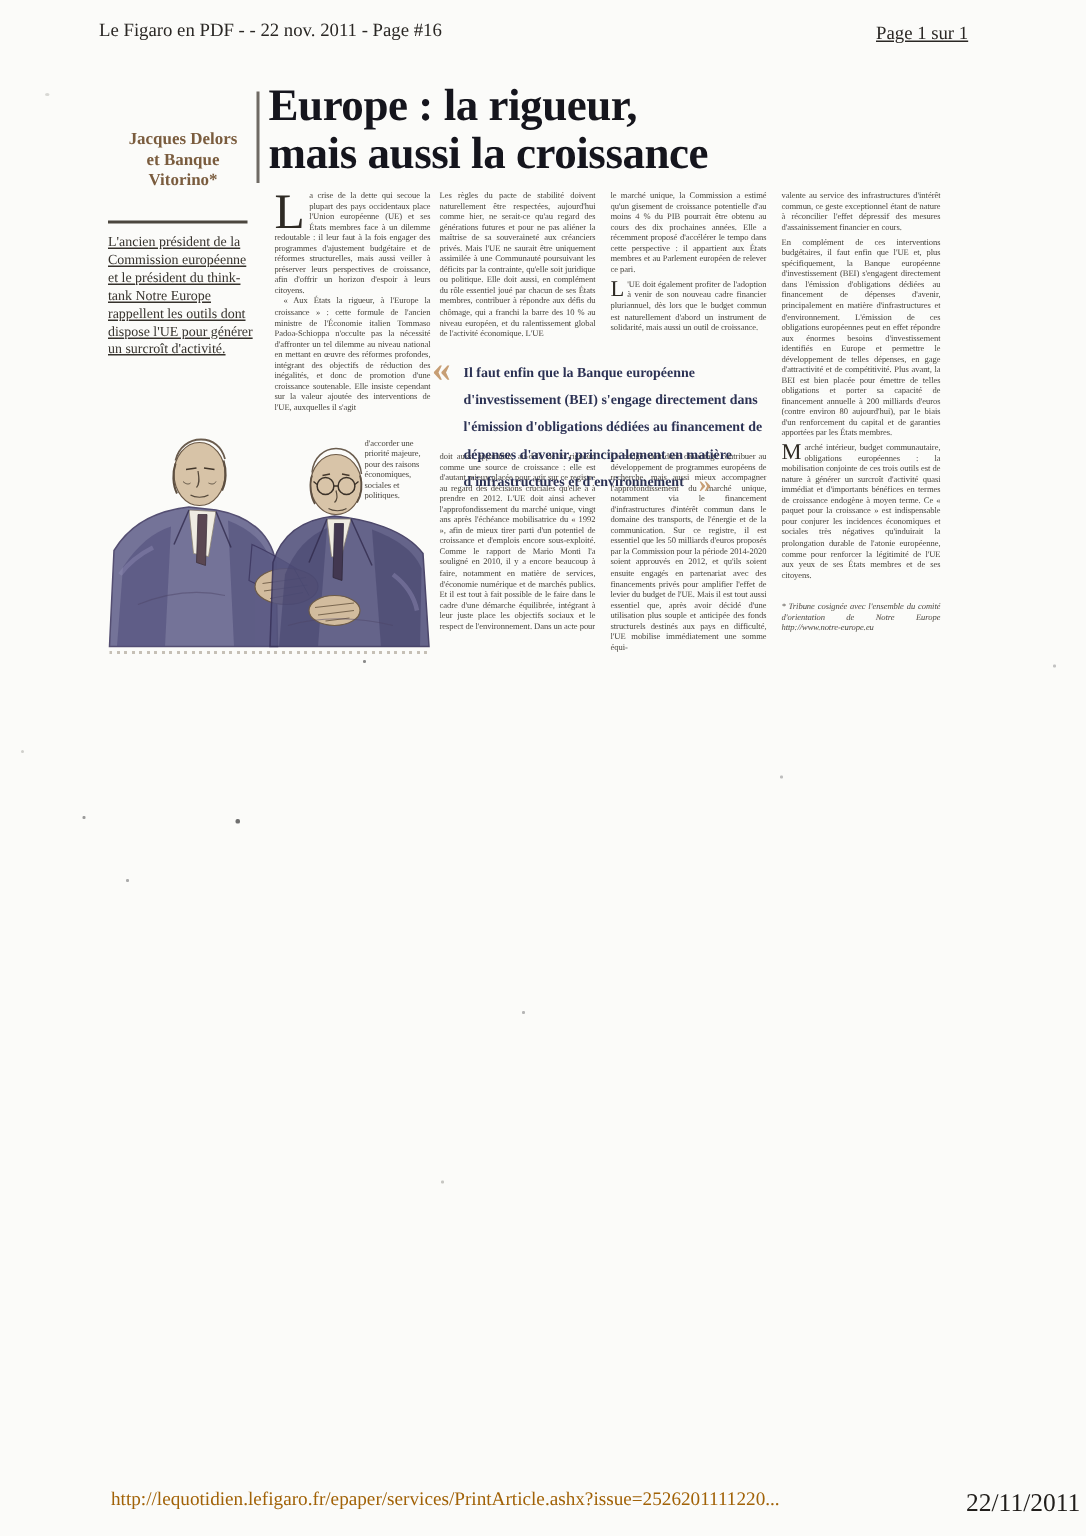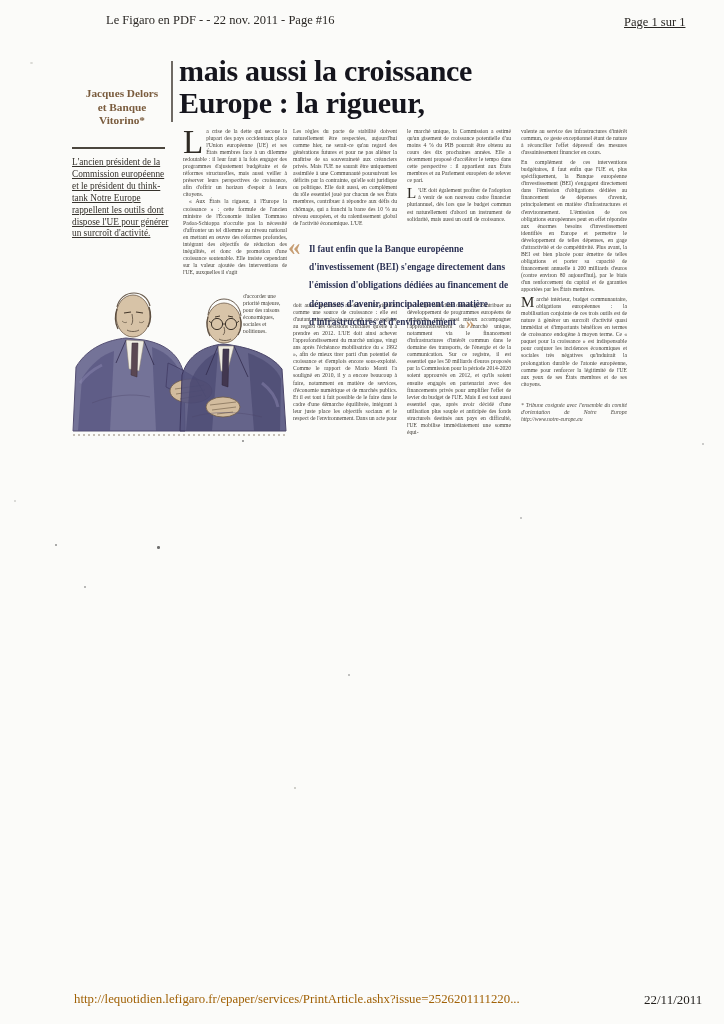--- a/index.html
+++ b/index.html
@@ -1,25 +1,25 @@
 <!DOCTYPE html>
 <html><head>
 <meta charset="utf-8">
 <style>
   html,body{margin:0;padding:0;}
   body{width:724px;height:1024px;position:relative;background:#fbfbf9;overflow:hidden;
        font-family:"Liberation Serif",serif;}
   .abs{position:absolute;}
 
   
-  .print-meta{font-family:"Liberation Serif",serif;font-size:12.5px;color:#2a2724;margin-left:40px;}
+  .print-meta{font-family:"Liberation Serif",serif;font-size:12.5px;color:#2a2724;}
   #hdr-left{left:66px;top:13px;}
   #hdr-right{left:584px;top:15px;text-decoration:underline;}
   #ftr-url{left:74px;top:992px;font-size:12.8px;color:#a16207;}
-  #ftr-date{left:644px;top:992px;font-size:13px;color:#211e1b;}
+  #ftr-date{left:644px;top:992px;font-size:17px;color:#211e1b;}
 
   
   #byline{left:72px;top:87px;width:100px;font-weight:bold;font-size:11.3px;line-height:13.5px;
           color:#7a5c3e;filter:blur(.15px);}
   #byline span{display:block;text-align:center;}
   #byline-rule{left:72px;top:147px;width:93px;height:2px;background:#4b463e;}
   #standfirst{left:72px;top:157px;width:97px;font-size:9.3px;line-height:11.9px;color:#36322c;
               filter:blur(.2px);text-decoration:underline;}
 
   
@@ -74,22 +74,22 @@
 <div class="abs" id="byline">
   <span>Jacques Delors</span>
   <span>et Banque</span>
   <span>Vitorino*</span>
 </div>
 <div class="abs" id="byline-rule"></div>
 <div class="abs" id="standfirst">L'ancien président de la Commission européenne et le président du think-tank Notre Europe rappellent les outils dont dispose l'UE pour générer un surcroît d'activité.</div>
 
 <div class="abs" id="title-vrule"></div>
 <h1 class="abs" id="headline" style="margin:0;">
+  <span>Europe : la rigueur,</span>
   <span>mais aussi la croissance</span>
-  <span>Europe : la rigueur,</span>
 </h1>
 
 <div class="abs body-text" id="col1">
   <p class="first"><span class="dropcap-big">L</span><span>a crise de la dette qui secoue la plupart des pays occidentaux place l'Union européenne (UE) et ses États membres face à un dilemme redoutable : il leur faut à la fois engager des programmes d'ajustement budgétaire et de réformes structurelles, mais aussi veiller à préserver leurs perspectives de croissance, afin d'offrir un horizon d'espoir à leurs citoyens.</span></p>
   <p>« Aux États la rigueur, à l'Europe la croissance » : cette formule de l'ancien ministre de l'Économie italien Tommaso Padoa-Schioppa n'occulte pas la nécessité d'affronter un tel dilemme au niveau national en mettant en œuvre des réformes profondes, intégrant des objectifs de réduction des inégalités, et donc de promotion d'une croissance soutenable. Elle insiste cependant sur la valeur ajoutée des interventions de l'UE, auxquelles il s'agit</p>
 </div>
 <div class="abs body-text" id="col1-wrap">d'accorder une priorité majeure, pour des raisons économiques, sociales et politiques.</div>
 
 <div class="abs body-text" id="col2-top">
   <p class="first">Les règles du pacte de stabilité doivent naturellement être respectées, aujourd'hui comme hier, ne serait-ce qu'au regard des générations futures et pour ne pas aliéner la maîtrise de sa souveraineté aux créanciers privés. Mais l'UE ne saurait être uniquement assimilée à une Communauté poursuivant les déficits par la contrainte, qu'elle soit juridique ou politique. Elle doit aussi, en complément du rôle essentiel joué par chacun de ses États membres, contribuer à répondre aux défis du chômage, qui a franchi la barre des 10 % au niveau européen, et du ralentissement global de l'activité économique. L'UE</p>

